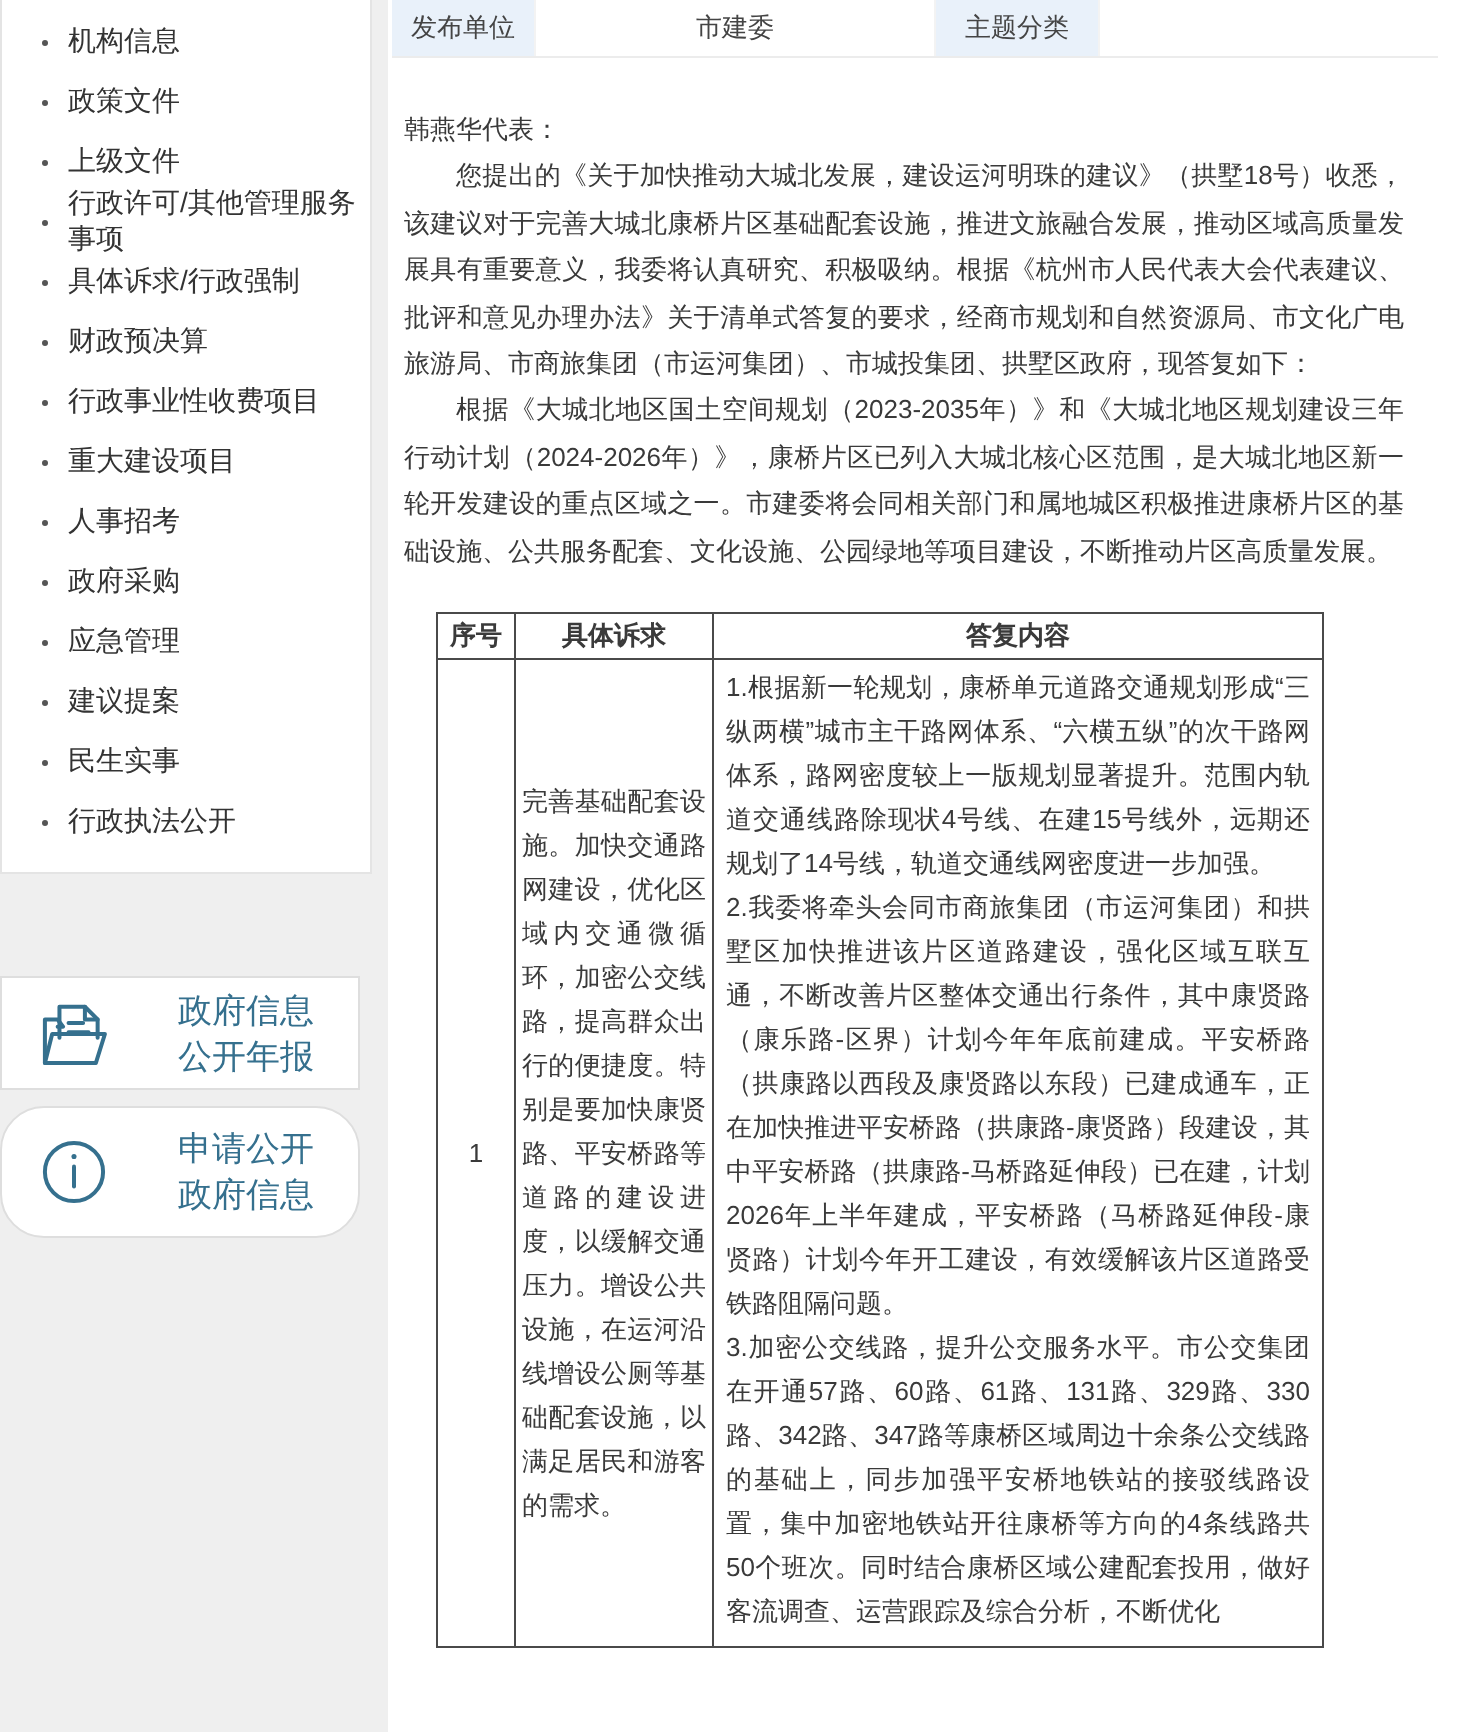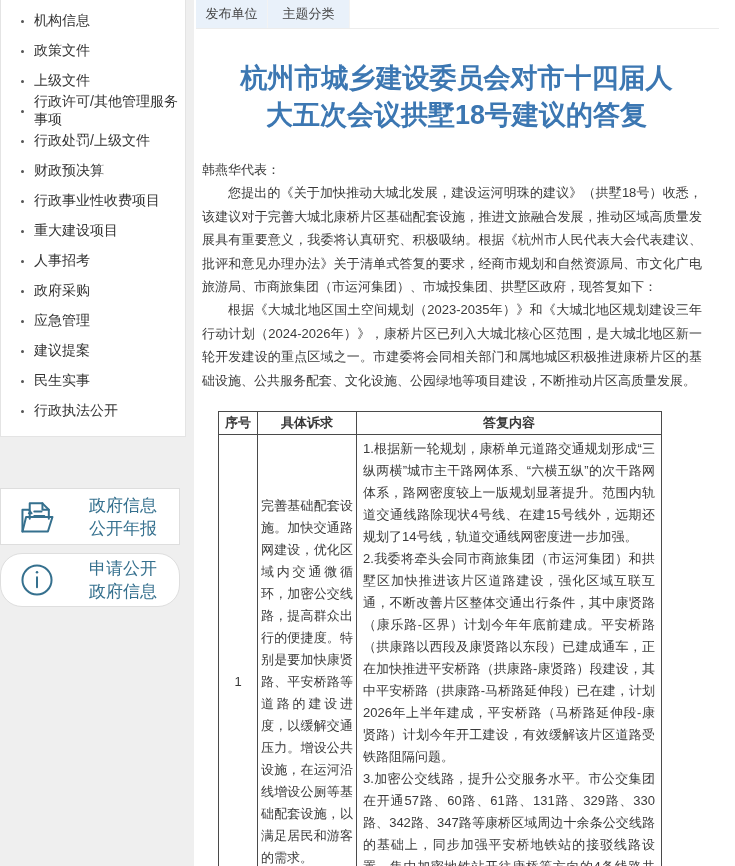--- a/index.html
+++ b/index.html
@@ -11,21 +11,21 @@
   .side-col { position:absolute; left:0; top:0; width:210px; height:866px; background:#efefef; }
   .menu-panel { position:absolute; left:0; top:0; width:186px; background:#fff;
                 border:1px solid #e4e4e4; border-top:none; padding:6px 0 10px 0; }
   .menu-item { display:flex; align-items:center; height:30px; padding-left:20px;
                font-size:14px; color:#333; cursor:pointer; }
   .menu-item .dot { width:3px; height:3px; border-radius:50%; background:#555;
                     margin-right:10px; flex:0 0 auto; }
   .side-box { position:absolute; left:0; width:180px; background:#fff; border:1px solid #dedede;
               display:flex; align-items:center; padding-left:16px; cursor:pointer;gap:20px; }
   .side-box.box1 { top:488px; height:57px; }
-  .side-box.box2 { top:553px; height:54px;border-radius:22px; }
+  .side-box.box2 { top:553px; height:66px;border-radius:22px; }
   .side-box .ico { width:40px; height:40px; flex:0 0 auto; margin-right:12px; }
   .side-box .lbl { font-size:17px; line-height:23px; color:#35708e; }
 
   
   .content { position:absolute; left:194px; top:0; width:525px; height:866px; background:#fff; }
 
   .meta-row { display:flex; height:29px; margin-left:2px; border-bottom:1px solid #ececec;
               font-size:13px; color:#444; }
   .meta-cell { display:flex; align-items:center; justify-content:center; height:100%;
                border-right:1px solid #f3f3f3; }
@@ -68,21 +68,21 @@
       <div class="menu-item">
           <span class="dot"></span>
           <span>上级文件</span>
         </div>
       <div class="menu-item">
           <span class="dot"></span>
           <span>行政许可/其他管理服务事项</span>
         </div>
       <div class="menu-item">
           <span class="dot"></span>
-          <span>行政处罚/上级文件</span>
+          <span>具体诉求/行政强制</span>
         </div>
       <div class="menu-item">
           <span class="dot"></span>
           <span>财政预决算</span>
         </div>
       <div class="menu-item">
           <span class="dot"></span>
           <span>行政事业性收费项目</span>
         </div>
       <div class="menu-item">
@@ -139,25 +139,25 @@
         <span>申请公开</span><br>
         <span>政府信息</span>
       </span>
     </div>
   </div>
 
   <div class="content">
 
     <div class="meta-row">
       <div class="meta-cell meta-label m1">发布单位</div>
+      <div class="meta-cell m2">市建委</div>
       <div class="meta-cell meta-label m3">主题分类</div>
       <div class="meta-cell m4"></div>
     </div>
 
-    <h1 class="doc-title">杭州市城乡建设委员会对市十四届人大五次会议拱墅18号建议的答复</h1>
 
     <div class="body-text">
       <p>韩燕华代表：</p>
       <p class="indent">您提出的《关于加快推动大城北发展，建设运河明珠的建议》（拱墅18号）收悉，该建议对于完善大城北康桥片区基础配套设施，推进文旅融合发展，推动区域高质量发展具有重要意义，我委将认真研究、积极吸纳。根据《杭州市人民代表大会代表建议、批评和意见办理办法》关于清单式答复的要求，经商市规划和自然资源局、市文化广电旅游局、市商旅集团（市运河集团）、市城投集团、拱墅区政府，现答复如下：</p>
       <p class="indent">根据《大城北地区国土空间规划（2023-2035年）》和《大城北地区规划建设三年行动计划（2024-2026年）》，康桥片区已列入大城北核心区范围，是大城北地区新一轮开发建设的重点区域之一。市建委将会同相关部门和属地城区积极推进康桥片区的基础设施、公共服务配套、文化设施、公园绿地等项目建设，不断推动片区高质量发展。</p>
     </div>
 
     <table class="reply-table">
       <colgroup>
           <col class="col-idx">

